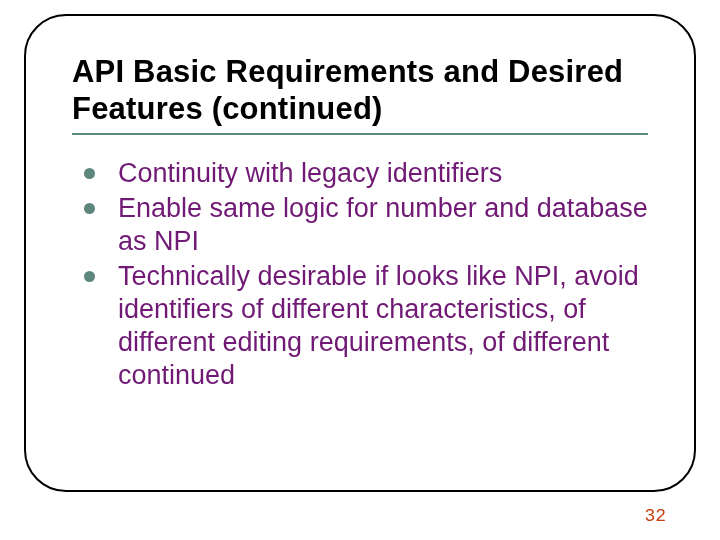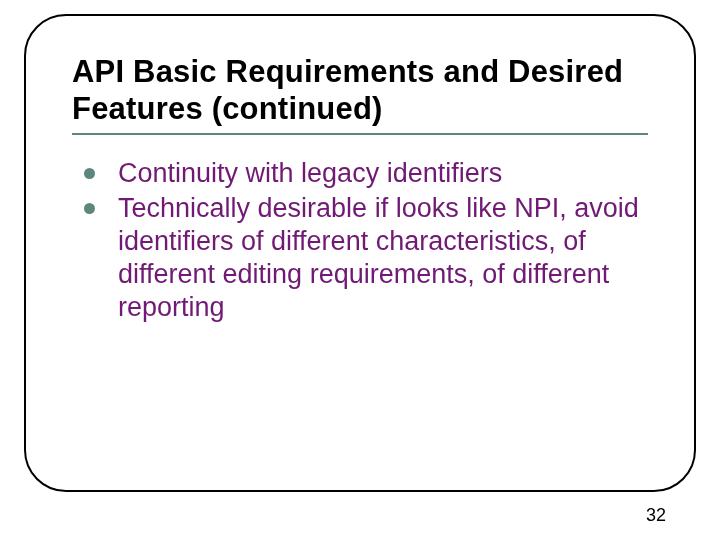--- a/index.html
+++ b/index.html
@@ -53,34 +53,39 @@
     width: 11px;
     height: 11px;
     border-radius: 50%;
     background: #5d867d;
   }
   .page-number {
     position: absolute;
     right: 54px;
     bottom: 14px;
     font-size: 18px;
-    color: #000000;
+    color: #c2410c;
+    font-family: Liberation Mono, monospace;
   }
 </style>
 </head>
 <body>
 
 <div class="slide-frame">
   <h1 class="title">API Basic Requirements and Desired Features (continued)</h1>
   <hr class="title-rule">
   <ul class="bullets">
     <li>
       <span class="bullet-dot"></span>
       <span>Continuity with legacy identifiers</span>
     </li>
     <li>
       <span class="bullet-dot"></span>
-      <span>Technically desirable if looks like NPI, avoid identifiers of different characteristics, of different editing requirements, of different reporting</span>
+      <span>Enable same logic for number and database as NPI</span>
+    </li>
+    <li>
+      <span class="bullet-dot"></span>
+      <span>Technically desirable if looks like NPI, avoid identifiers of different characteristics, of different editing requirements, of different continued</span>
     </li>
   </ul>
 </div>
 
 <div class="page-number">32</div>
 
 </body></html>

